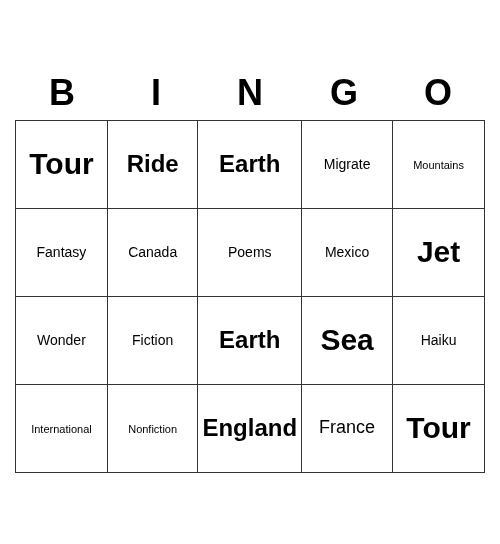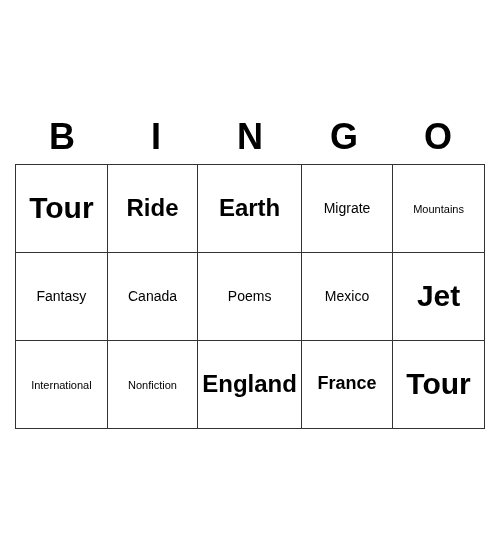--- a/index.html
+++ b/index.html
@@ -41,21 +41,20 @@
       font-weight: bold;
     }
 
     .size-lg {
       font-size: 24px;
       font-weight: bold;
     }
 
     .size-md {
       font-size: 18px;
-      font-weight: bold;
     }
 
     .size-sm {
       font-size: 14px;
     }
 
     .size-xs {
       font-size: 11px;
     }
 
@@ -97,20 +96,27 @@
           <td><span class="size-xs">Mountains</span></td>
         </tr>
         <tr>
           <td><span class="size-sm">Fantasy</span></td>
           <td><span class="size-sm">Canada</span></td>
           <td><span class="size-sm">Poems</span></td>
           <td><span class="size-sm">Mexico</span></td>
           <td><span class="size-xl">Jet</span></td>
         </tr>
         <tr>
+          <td><span class="size-sm">Wonder</span></td>
+          <td><span class="size-sm">Fiction</span></td>
+          <td><span class="size-lg">Earth</span></td>
+          <td><span class="size-xl">Sea</span></td>
+          <td><span class="size-sm">Haiku</span></td>
+        </tr>
+        <tr>
           <td><span class="size-xs">International</span></td>
           <td><span class="size-xs">Nonfiction</span></td>
           <td><span class="size-lg">England</span></td>
           <td><span class="size-md">France</span></td>
           <td><span class="size-xl">Tour</span></td>
         </tr>
       </tbody>
   </table>
 </div>
 

